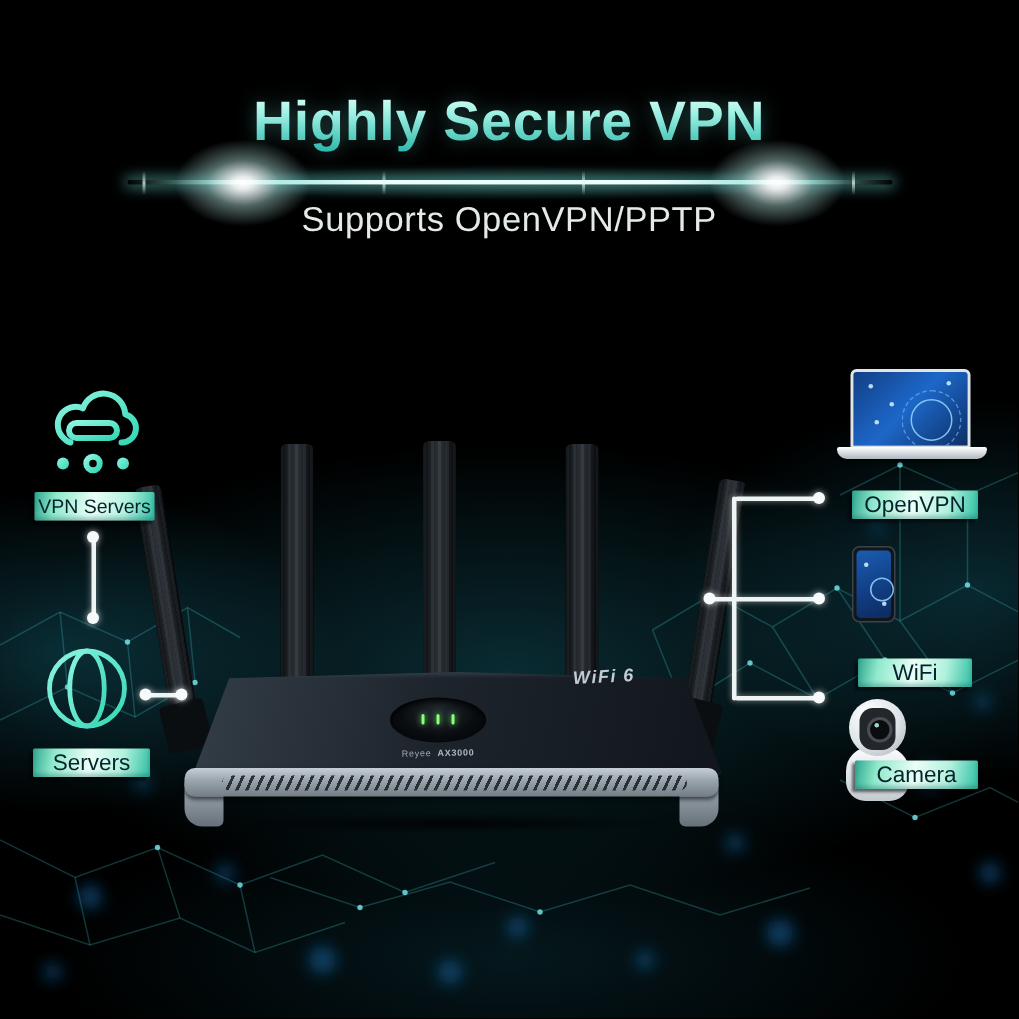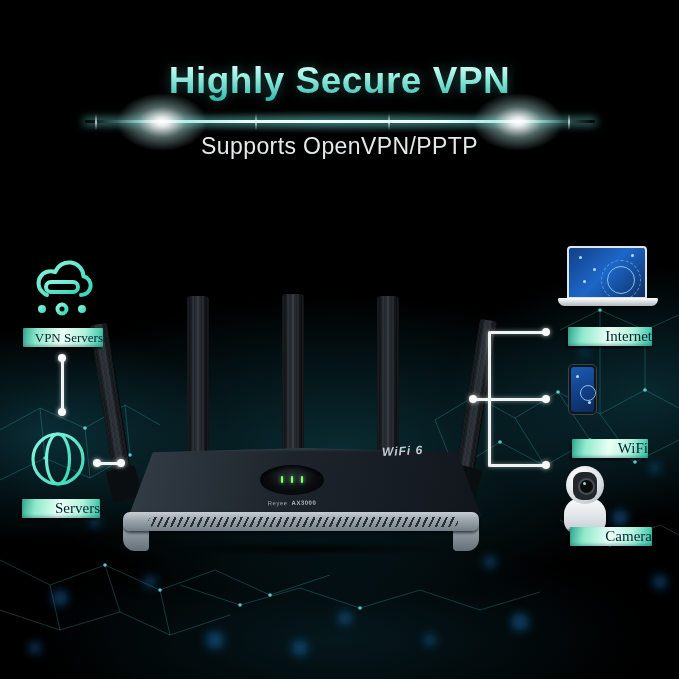--- a/index.html
+++ b/index.html
@@ -23,23 +23,23 @@
   .flare-band{position:absolute;left:55px;top:106px;width:570px;height:32px;z-index:4;
     background:radial-gradient(ellipse 50% 50% at 50% 50%, rgba(110,215,208,.28), transparent 72%);}
   .flare-line{position:absolute;left:85px;top:120px;width:510px;height:3px;z-index:4;border-radius:2px;
     background:linear-gradient(90deg,transparent,rgba(150,240,230,.9) 14%,#eafffb 32%,#eafffb 70%,rgba(150,240,230,.9) 86%,transparent);
     box-shadow:0 0 9px 2px rgba(105,230,220,.55);}
   .flare-star{position:absolute;width:100px;height:64px;z-index:4;
     background:radial-gradient(ellipse at center,#ffffff 0%,rgba(255,255,255,.9) 9%,rgba(195,248,242,.40) 34%,transparent 64%);}
   .flare-tick{position:absolute;width:2px;height:16px;top:114px;z-index:4;opacity:.75;
     background:linear-gradient(180deg,transparent,#dffaf6,transparent);}
   
-  .dev-label{position:absolute;z-index:6;text-align:right;color:#06222e;border-radius:1px;
+  .dev-label{position:absolute;z-index:6;text-align:center;color:#06222e;border-radius:1px;
     background:linear-gradient(100deg,#2ea78f 0%,#8fe9cc 18%,#eafff6 48%,#b2f2dd 75%,#2fbfa3 100%);
-    box-shadow:-2px 2px 2px rgba(0,0,0,.55), inset 0 -2px 3px rgba(15,90,95,.35);font-family:Liberation Serif, serif;}
+    box-shadow:-2px 2px 2px rgba(0,0,0,.55), inset 0 -2px 3px rgba(15,90,95,.35);}
   
   .conn{position:absolute;background:#eef4f4;z-index:4;border-radius:2px;
     box-shadow:0 0 4px rgba(255,255,255,.5);}
   .conn-dot{position:absolute;width:8px;height:8px;border-radius:50%;background:#f6fafa;z-index:4;
     box-shadow:0 0 5px rgba(255,255,255,.7);}
   
   .icon-box{position:absolute;z-index:3;}
   
   .antenna{position:absolute;z-index:1;border-radius:4px 4px 0 0;
     background:linear-gradient(90deg,#07090b 0%,#1c2126 22%,#2c3238 50%,#14181c 80%,#050608 100%);}
@@ -261,34 +261,34 @@
 
   <div class="laptop-screen">
     <span class="screen-ring" style="left:38px;top:18px;width:26px;height:26px;"></span>
     <span class="screen-ring2" style="left:32px;top:12px;width:38px;height:38px;"></span>
     <span class="screen-dot" style="left:10px;top:8px;"></span>
     <span class="screen-dot" style="left:62px;top:6px;"></span>
     <span class="screen-dot" style="left:14px;top:32px;"></span>
     <span class="screen-dot" style="left:24px;top:20px;"></span>
   </div>
   <div class="laptop-base"></div>
-  <div class="dev-label" style="left:568px;top:327px;width:84px;height:19px;line-height:19px;font-size:15px;">Internet</div>
+  <div class="dev-label" style="left:568px;top:327px;width:84px;height:19px;line-height:19px;font-size:15px;">OpenVPN</div>
 
   <div class="phone-body">
     <div class="phone-screen">
       <span class="screen-ring" style="left:9px;top:18px;width:14px;height:14px;"></span>
       <span class="screen-dot" style="left:5px;top:8px;"></span>
       <span class="screen-dot" style="left:17px;top:34px;"></span>
     </div>
   </div>
   <div class="dev-label" style="left:572px;top:439px;width:76px;height:19px;line-height:19px;font-size:15px;">WiFi</div>
 
   <div class="cam-body"></div>
   <div class="cam-head">
     <div class="cam-face">
         <div class="cam-lens">
           <i></i>
         </div>
       </div>
   </div>
-  <div class="dev-label" style="left:570px;top:527px;width:82px;height:19px;line-height:19px;font-size:15px;">Camera</div>
+  <div class="dev-label" style="left:570px;top:507px;width:82px;height:19px;line-height:19px;font-size:15px;">Camera</div>
 
 </div>
 
 </body></html>

